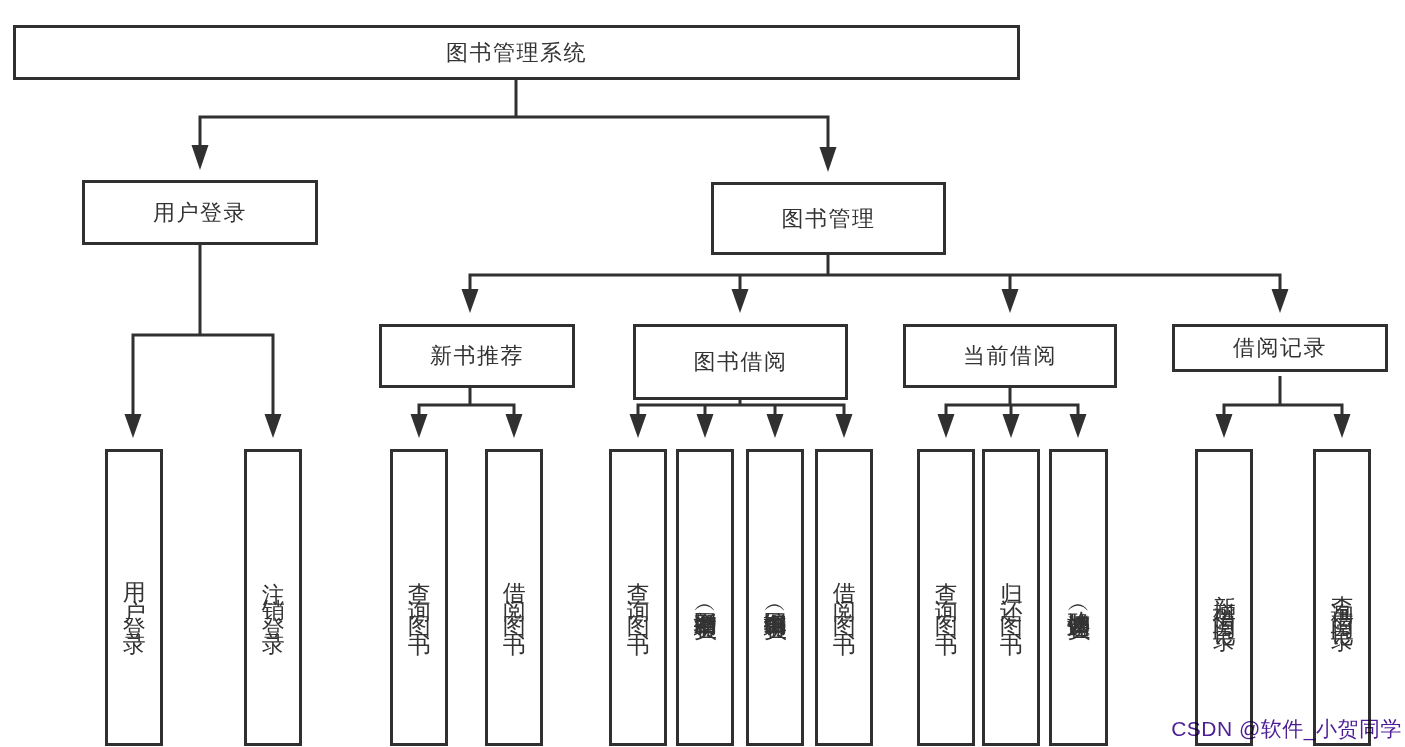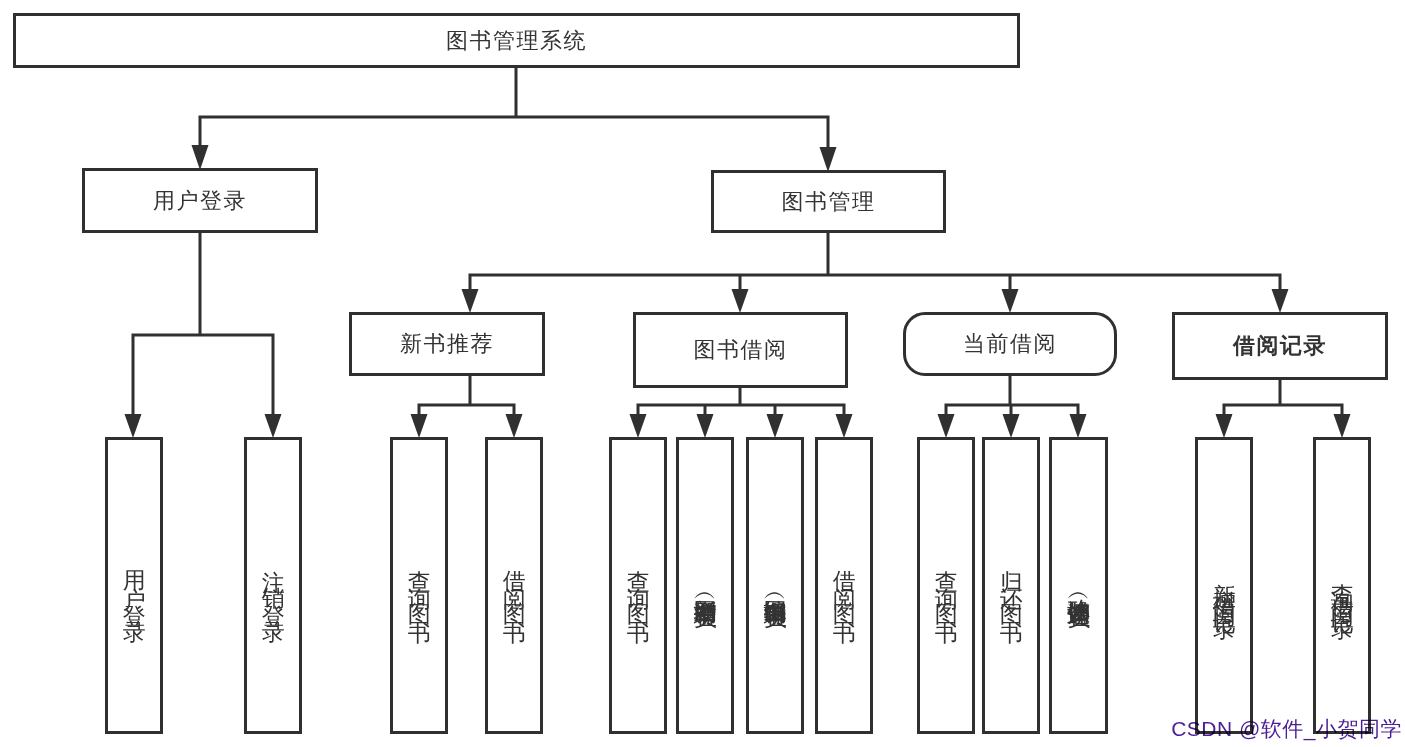--- a/index.html
+++ b/index.html
@@ -8,20 +8,21 @@
     background:#ffffff;
     font-family:"Liberation Sans","DejaVu Sans",sans-serif;
     color:#333333;
   }
   #wires{position:absolute;left:0;top:0;width:1405px;height:747px;pointer-events:none;}
   .box{
     position:absolute; box-sizing:border-box;
     border:3px solid #303030; background:#ffffff;
     display:flex; align-items:center; justify-content:center;
     color:#333333;
+    margin-top:12px;
   }
   .hlabel{font-size:22px; letter-spacing:1.5px; white-space:nowrap;}
   .vtext{
     writing-mode:vertical-rl; text-orientation:mixed;
     font-size:23px; line-height:1.1; white-space:nowrap;
   }
   #watermark{
     position:absolute; top:715px; right:3px;
     font-size:21px; color:#4c1d95; letter-spacing:0.5px;
     mix-blend-mode:multiply; white-space:nowrap;
@@ -72,34 +73,34 @@
     </g>
   </svg>
 
   <div class="box" style="left:13px;top:13px;width:1007px;height:55px;">
     <span class="hlabel">图书管理系统</span>
   </div>
 
   <div class="box" style="left:82px;top:168px;width:236px;height:65px;">
     <span class="hlabel">用户登录</span>
   </div>
-  <div class="box" style="left:711px;top:170px;width:235px;height:63px;">
+  <div class="box" style="left:711px;top:170px;width:235px;height:73px;">
     <span class="hlabel">图书管理</span>
   </div>
 
-  <div class="box" style="left:349px;top:312px;width:196px;height:64px;">
+  <div class="box" style="left:379px;top:312px;width:196px;height:64px;">
     <span class="hlabel">新书推荐</span>
   </div>
   <div class="box" style="left:633px;top:312px;width:215px;height:76px;">
     <span class="hlabel">图书借阅</span>
   </div>
-  <div class="box" style="left:903px;top:312px;width:214px;height:64px;border-radius:22px;">
+  <div class="box" style="left:903px;top:312px;width:214px;height:64px;">
     <span class="hlabel">当前借阅</span>
   </div>
-  <div class="box" style="left:1172px;top:312px;width:216px;height:68px;font-weight:bold;">
+  <div class="box" style="left:1172px;top:312px;width:216px;height:48px;">
     <span class="hlabel">借阅记录</span>
   </div>
 
   <div class="box" style="left:105px;top:437px;width:58px;height:297px;">
     <span class="vtext" style="letter-spacing: 17px;">用户登录</span>
   </div>
   <div class="box" style="left:244px;top:437px;width:58px;height:297px;">
     <span class="vtext" style="letter-spacing: 17px;">注销登录</span>
   </div>
   <div class="box" style="left:390px;top:437px;width:58px;height:297px;">

